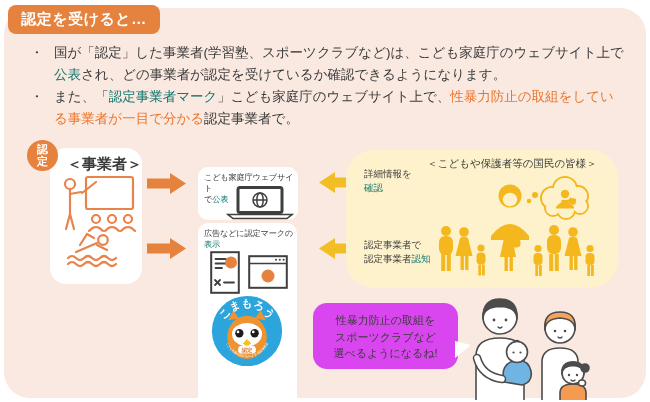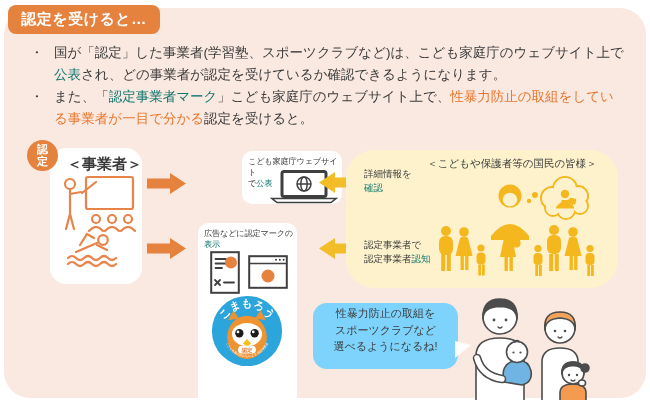--- a/index.html
+++ b/index.html
@@ -13,28 +13,28 @@
   .bullet .marker{width:24px;flex:0 0 24px;}
   .orange{color:#e8772e;}
   .orange-b{color:#0f766e;font-weight:normal;}
   .provider-box{position:absolute;left:50px;top:148px;width:92px;height:136px;background:#fff;border-radius:16px;}
   .provider-title{position:absolute;left:0;top:7px;width:100%;text-align:right;font-size:15px;font-weight:600;color:#3b3b3b;}
   .badge-circle{position:absolute;left:27px;top:140px;width:31px;height:31px;border-radius:50%;background:#e5823e;
                 color:#fff;font-size:11px;font-weight:bold;line-height:11.5px;display:flex;flex-direction:column;
                 align-items:center;justify-content:center;z-index:3;}
   .mid-box{position:absolute;background:#fff;border-radius:10px;}
   .mid-box .bx-text{position:absolute;left:6px;top:5px;font-size:8.2px;line-height:11px;letter-spacing:-0.2px;}
-  .box1{left:198px;top:151px;width:100px;height:53px;margin-left:44px;}
+  .box1{left:198px;top:167px;width:100px;height:53px;}
   .box2{left:198px;top:223px;width:99px;height:198px;}
   .abs{position:absolute;}
   .yellow-panel{position:absolute;left:346px;top:150px;width:272px;height:138px;background:#fdf2cc;border-radius:28px;}
   .panel-title{position:absolute;left:64px;top:7px;width:204px;text-align:center;font-size:10.5px;color:#3b3b3b;}
   .panel-item{position:absolute;left:12px;font-size:9.5px;line-height:14px;color:#3b3b3b;margin-left:6px;}
-  .speech-bubble{position:absolute;left:313px;top:303px;width:145px;height:66px;background:#7dd3fc;border-radius:14px;
-                 text-align:center;font-size:11px;line-height:16.5px;padding-top:2px;box-sizing:border-box;}
+  .speech-bubble{position:absolute;left:313px;top:303px;width:145px;height:66px;background:#d946ef;border-radius:14px;
+                 text-align:center;font-size:11px;line-height:16.5px;padding-top:9px;box-sizing:border-box;}
   .speech-bubble::after{content:'';position:absolute;right:-13px;bottom:11px;width:0;height:0;
                  border-left:16px solid #fff;border-top:4px solid transparent;border-bottom:13px solid transparent;}
   svg{display:block;}
 </style>
 </head>
 <body>
 
 <div class="canvas">
   <div class="main-panel"></div>
 
@@ -42,21 +42,21 @@
     <span>認定を受けると…</span>
   </div>
 
   <div class="bullets">
     <div class="bullet">
       <span class="marker">・</span>
       <span><span>国が「認定」した事業者(学習塾、スポーツクラブなど)は、こども家庭庁のウェブサイト上で</span><span class="orange-b">公表</span><span>され、どの事業者が認定を受けているか確認できるようになります。</span></span>
     </div>
     <div class="bullet">
       <span class="marker">・</span>
-      <span><span>また、「</span><span class="orange-b">認定事業者マーク</span><span>」こども家庭庁のウェブサイト上で、</span><span class="orange">性暴力防止の取組をしている事業者が一目で分かる</span><span>認定を受けると。</span></span>
+      <span><span>また、「</span><span class="orange-b">認定事業者マーク</span><span>」こども家庭庁のウェブサイト上で、</span><span class="orange">性暴力防止の取組をしている事業者が一目で分かる</span><span>認定事業者で。</span></span>
     </div>
   </div>
 
   <div class="provider-box">
     <div class="provider-title">＜事業者＞</div>
     <svg class="abs" style="left:8px;top:26px;" width="78" height="60" viewBox="0 0 78 60">
       <g fill="none" stroke="#e8834a" stroke-width="2.2" stroke-linecap="round" stroke-linejoin="round">
         <rect x="28" y="3" width="47" height="32" rx="2"></rect>
         <line x1="24" y1="19" x2="38" y2="8"></line>
         <circle cx="12" cy="10" r="5"></circle>

